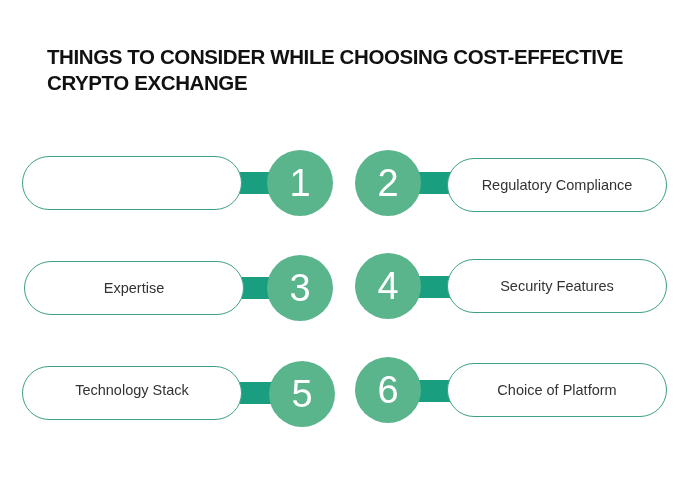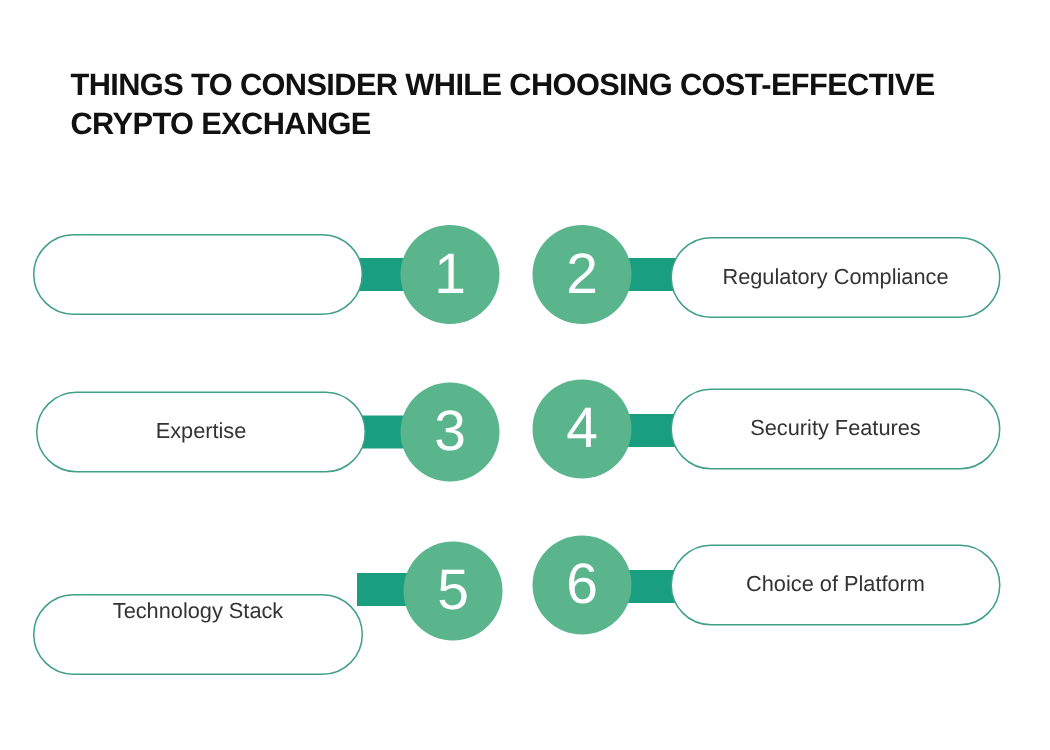--- a/index.html
+++ b/index.html
@@ -13,21 +13,21 @@
     margin-left: 47px;
   }
   .title div { white-space: nowrap; }
   .pill {
     position: absolute; width: 220px; height: 54px;
     border: 1.6px solid #3f9f87; border-radius: 27px; background: #fff;
     display: flex; align-items: center; justify-content: center;
     text-align: center; font-size: 14.5px; line-height: 22px; color: #333;
     font-family: "Liberation Sans", sans-serif;
   }
-  .pill.top { align-items: flex-start; padding-top: 0; margin-top: 30px; }
+  .pill.top { align-items: flex-start; padding-top: 12px; }
   .pill span { display: block; }
   .connector {
     position: absolute; height: 22px; background: #1a9e80; width: 46px;
   }
   .circle {
     position: absolute; width: 66px; height: 66px; border-radius: 50%;
     background: #5ab48c; color: #fff;
     display: flex; align-items: center; justify-content: center;
     font-family: "Liberation Sans", sans-serif; font-size: 38px; font-weight: normal;
   }

